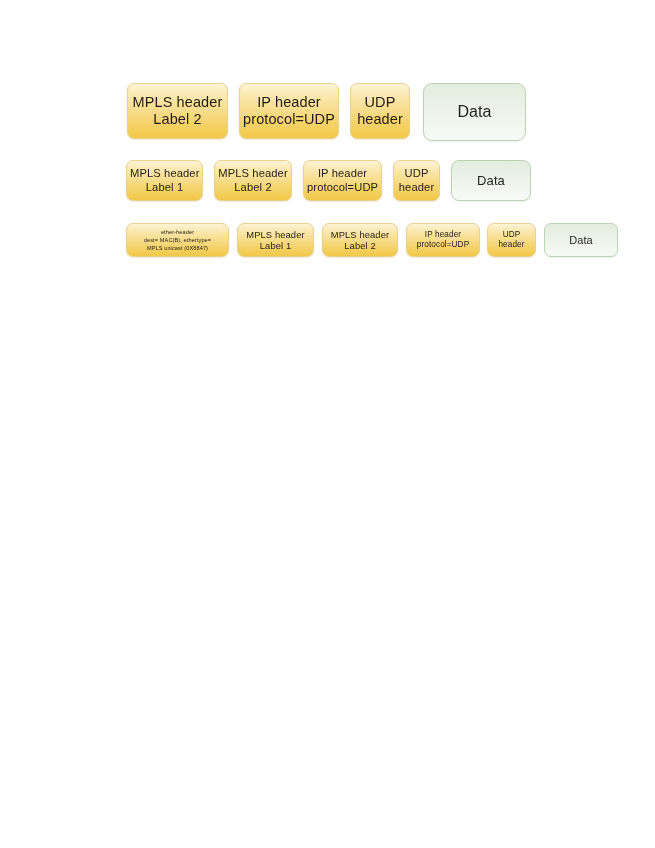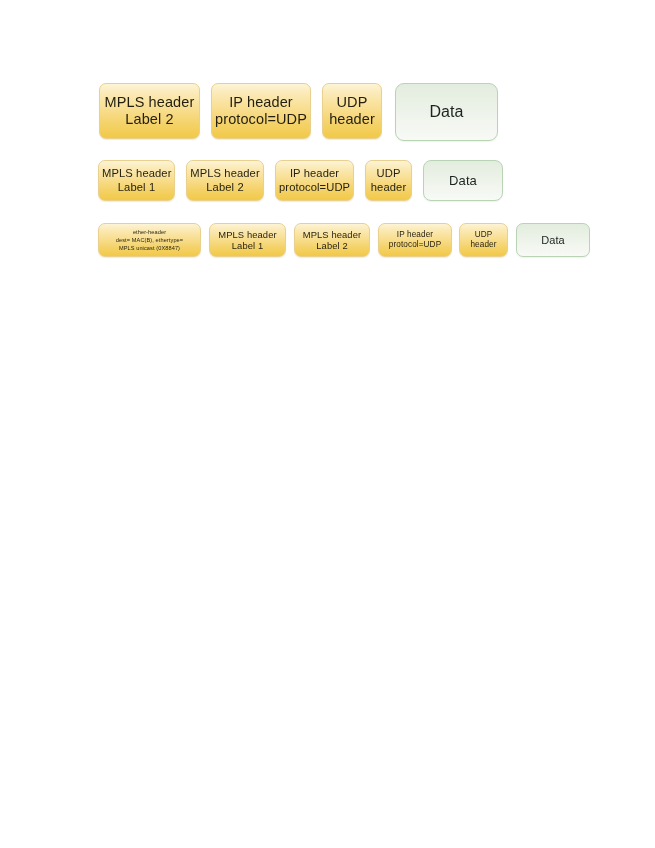--- a/index.html
+++ b/index.html
@@ -22,20 +22,21 @@
     left: 0;
     top: 0;
     width: 655px;
     height: 848px;
   }
 
   .stack-row {
     position: absolute;
     display: flex;
     align-items: flex-start;
+    margin-left: 28px;
   }
 
   
   .block {
     box-sizing: border-box;
     display: flex;
     align-items: center;
     justify-content: center;
     text-align: center;
     border-radius: 7px;

